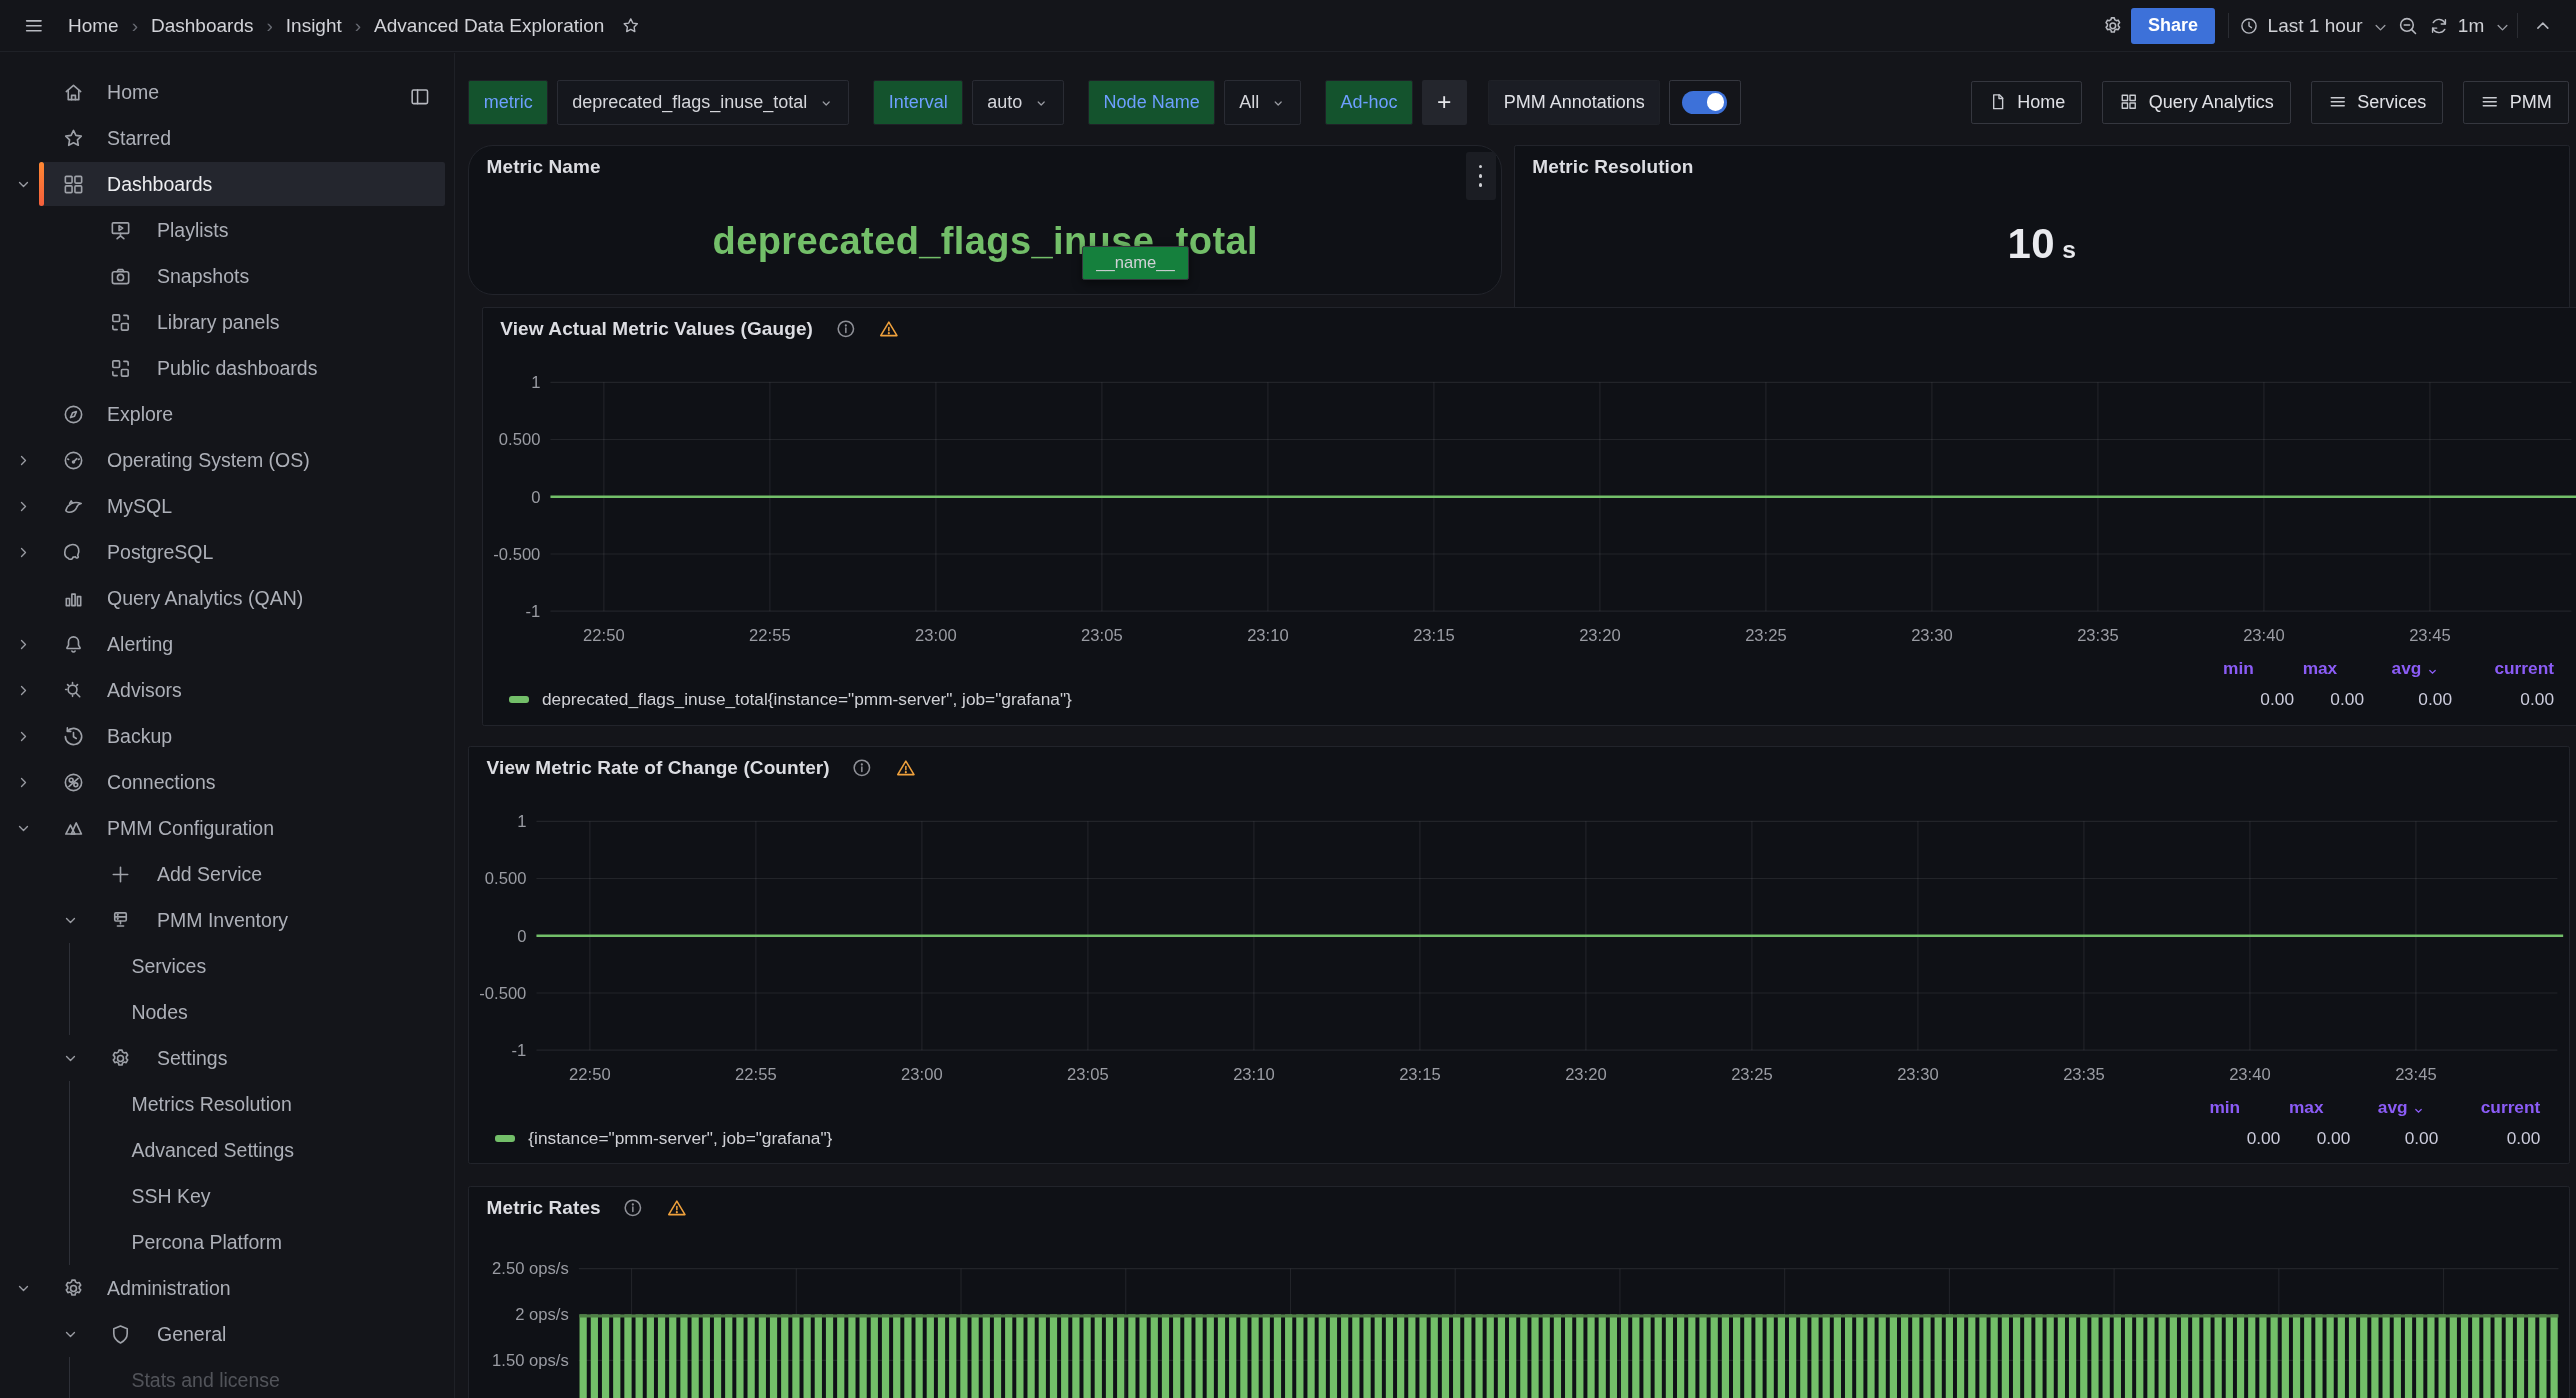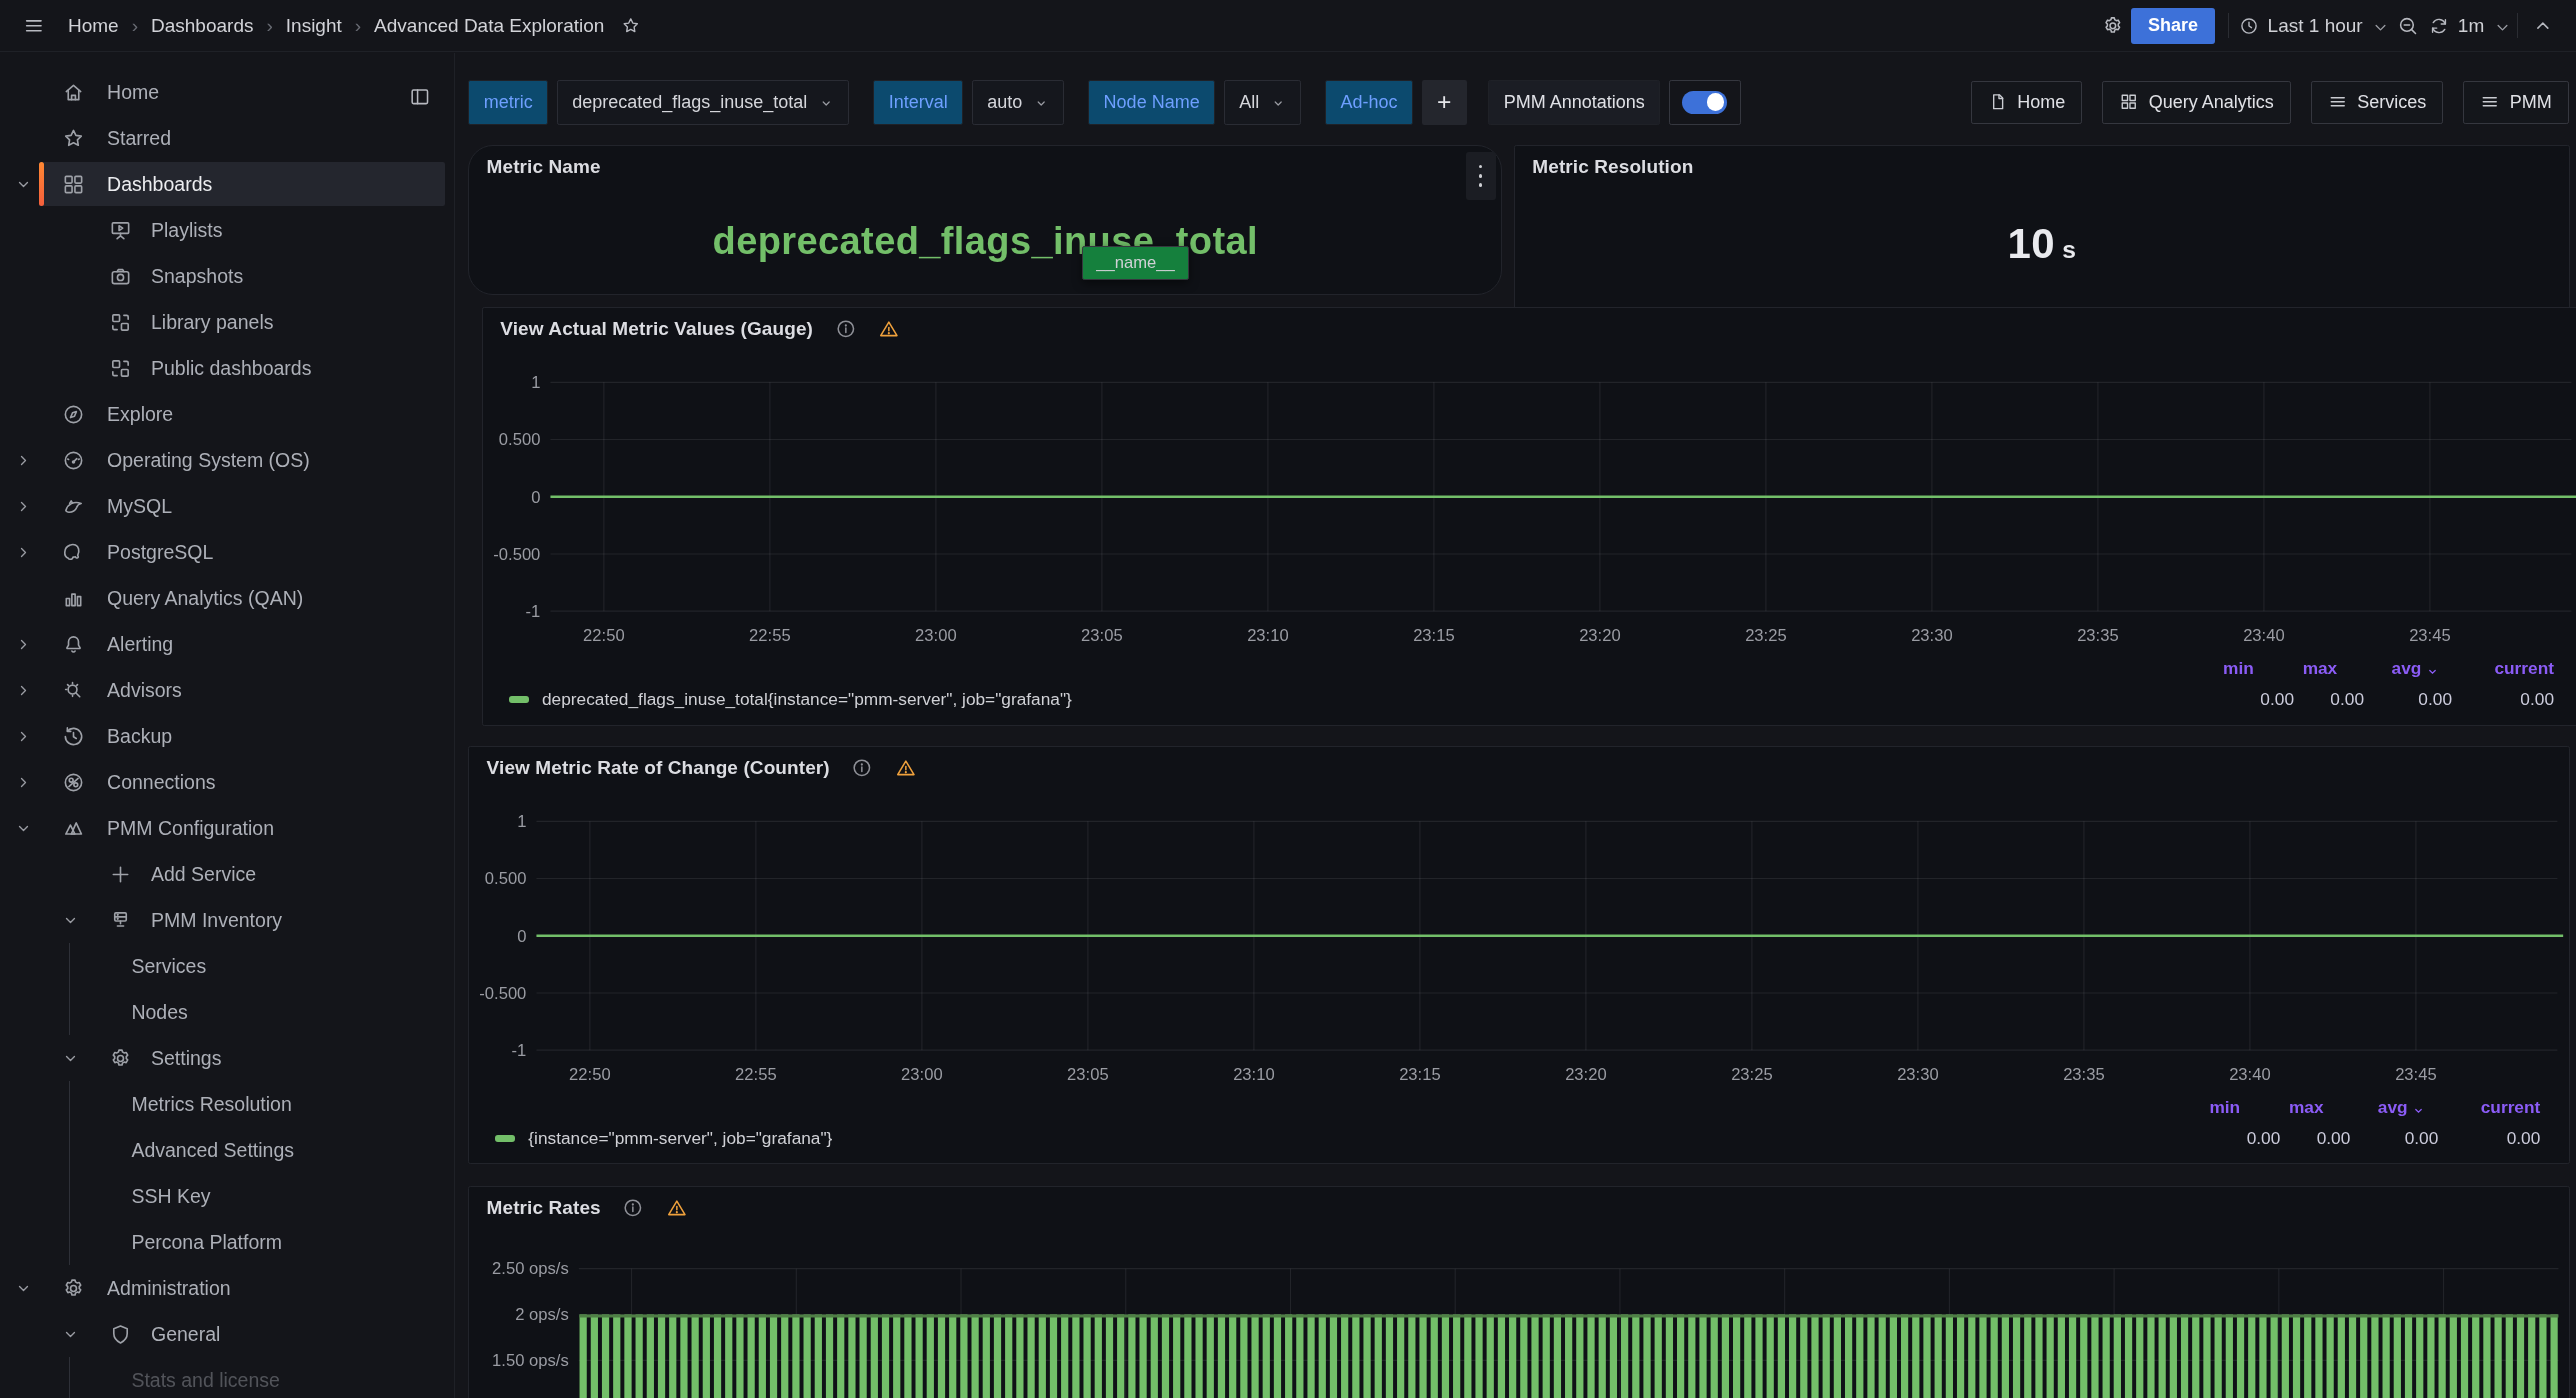--- a/index.html
+++ b/index.html
@@ -43,37 +43,37 @@
   .side-list { position:absolute; top:16px; left:0; right:0; }
   .srow { position:relative; height:46px; display:flex; align-items:center;
     font-size:19.5px; color:#adb0b8; cursor:pointer; }
   .srow.l0 { padding-left:14.4px; }
   .srow.l1 { padding-left:61px; }
   .srow.l2 { padding-left:69px; }
   .chev { width:19px; height:19px; flex:none; color:#9a9ca3; z-index:1; }
   .chev svg { width:19px; height:19px; }
   .sicon { width:23px; height:23px; flex:none; margin-left:29px; color:#9ea1a8; z-index:1; }
   .slabel { margin-left:21.7px; z-index:1; white-space:nowrap; }
-  .srow.l1 .slabel { margin-left:19px; }
+  .srow.l1 .slabel { margin-left:25px; }
   .tree { width:1.4px; align-self:stretch; background:#2e3038; flex:none; }
   .srow.l2 .slabel { margin-left:61px; }
   .slabel.faded { opacity:0.4; }
   .srow.active { color:#ecedf0; }
   .srow .hl { display:none; }
   .srow.active .hl { display:block; position:absolute; left:39px; right:8.7px; top:0.7px; bottom:0.7px;
     background:#24262e; border-radius:2.2px; }
   .srow.active .hl::before { content:""; position:absolute; left:0; top:0; bottom:0; width:5px;
     border-radius:2.9px; background:linear-gradient(180deg,#ff8833,#f55f3c); }
   .collapse-btn { position:absolute; top:29px; right:20px; }
   
   .main { position:absolute; left:456px; top:53px; right:0; bottom:0; overflow:hidden; }
   .toolbar { position:absolute; left:12.3px; top:26px; right:7.2px; height:46px;
     display:flex; align-items:center; }
   .chip { height:45px; display:inline-flex; align-items:center; border-radius:2.2px;
-    padding:0 14.4px; font-size:18px; background:#0c4a6e; border:0.7px solid #23252c;
+    padding:0 14.4px; font-size:18px; background:#14532d; border:0.7px solid #23252c;
     white-space:nowrap; }
   .chip.vlabel { color:#6e9fff; border-color:#1f2127; }
   .chip.vvalue { color:#d5d6db; background:#15171d; border-color:#2a2c34; cursor:pointer; }
   .chip .dd { width:14.4px; height:14.4px; color:#9a9ca3; margin-left:11.6px; }
   .chip .dd svg { width:14.4px; height:14.4px; fill:none; stroke:currentColor; stroke-width:2; stroke-linecap:round; stroke-linejoin:round; }
   .gap-s { margin-left:8.7px; } .gap-m { margin-left:24.6px; }
   .plus-btn { width:45px; height:45px; margin-left:8.7px; border-radius:2.2px; border:none;
     background:#24262d; color:#e4e5e9; font-size:24.6px; display:flex; align-items:center;
     justify-content:center; cursor:pointer; }
   .ann-chip { margin-left:21.7px; color:#e0e1e6; border-color:#1f2127; background:#1b1d24; }

